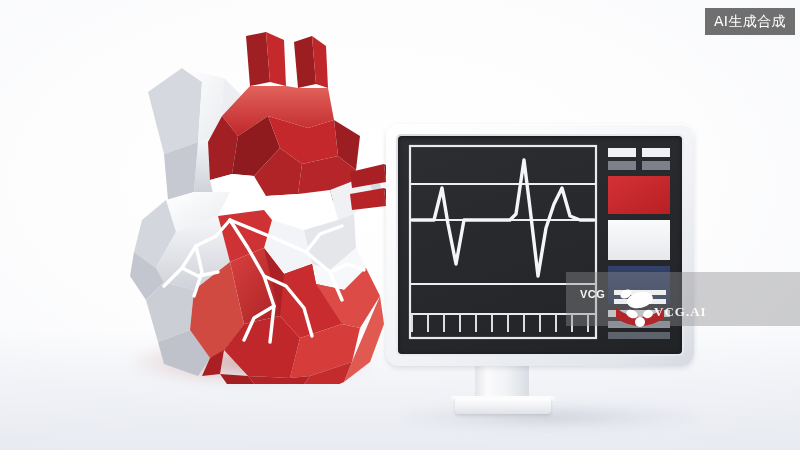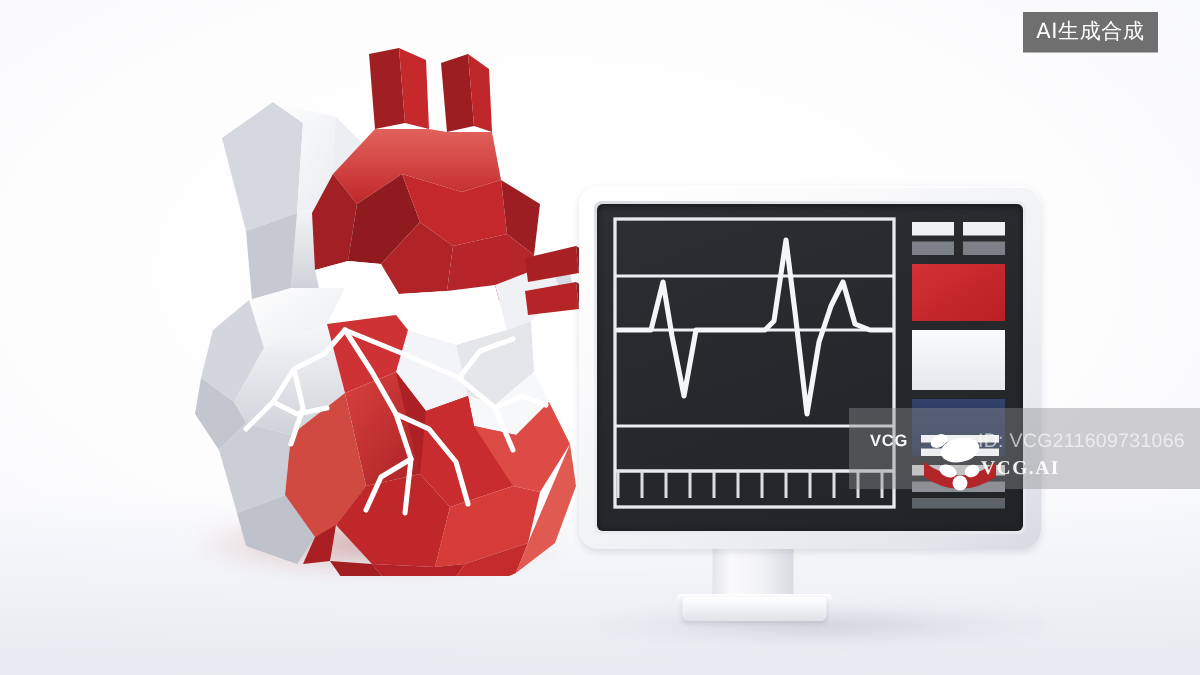--- a/index.html
+++ b/index.html
@@ -64,21 +64,21 @@
     background:linear-gradient(180deg,#ffffff 0%,#f2f3f6 45%,#dfe2e8 100%);
     box-shadow:0 2px 3px rgba(130,136,150,.25);
   }
   .base-lip{
     position:absolute;left:451px;top:396px;width:104px;height:6px;border-radius:3px;
     background:linear-gradient(180deg,#ffffff,#eceef2);
   }
 
   
   .ai-badge{
-    position:absolute;right:28px;top:8px;
+    position:absolute;right:5px;top:8px;
     background:#6f6f6f;color:#ffffff;
     font-size:14px;line-height:1;letter-spacing:.4px;
     padding:6px 9px 7px 9px;
     font-family:"DejaVu Sans","Liberation Sans",sans-serif;
     white-space:nowrap;
   }
 
   
   .wm-band{
     position:absolute;left:566px;top:272px;width:234px;height:54px;
@@ -269,18 +269,17 @@
   <svg class="wm-mark" width="56" height="52" viewBox="0 0 56 52">
     <rect x="2" y="12" width="52" height="5" fill="#ffffff" opacity=".9"></rect>
     <rect x="2" y="21" width="52" height="5" fill="#ffffff" opacity=".9"></rect>
     <path d="M4,30 Q28,48 52,30 L52,40 Q28,56 4,40 Z" fill="#b2262a"></path>
     <ellipse cx="28" cy="22" rx="13" ry="8" fill="#ffffff" transform="rotate(-12 28 22)"></ellipse>
     <ellipse cx="14" cy="16" rx="6" ry="4" fill="#ffffff" transform="rotate(-30 14 16)"></ellipse>
     <ellipse cx="20" cy="36" rx="6" ry="4" fill="#ffffff" transform="rotate(22 20 36)"></ellipse>
     <ellipse cx="36" cy="36" rx="5" ry="4" fill="#ffffff" transform="rotate(-22 36 36)"></ellipse>
     <ellipse cx="28" cy="44" rx="5" ry="5" fill="#ffffff"></ellipse>
   </svg>
-  <div class="wm-id">ID: VCG211609731066</div>
   <div class="wm-vcgai">VCG.AI</div>
 
   <div class="ai-badge">AI生成合成</div>
 
 </div>
 
 </body></html>

